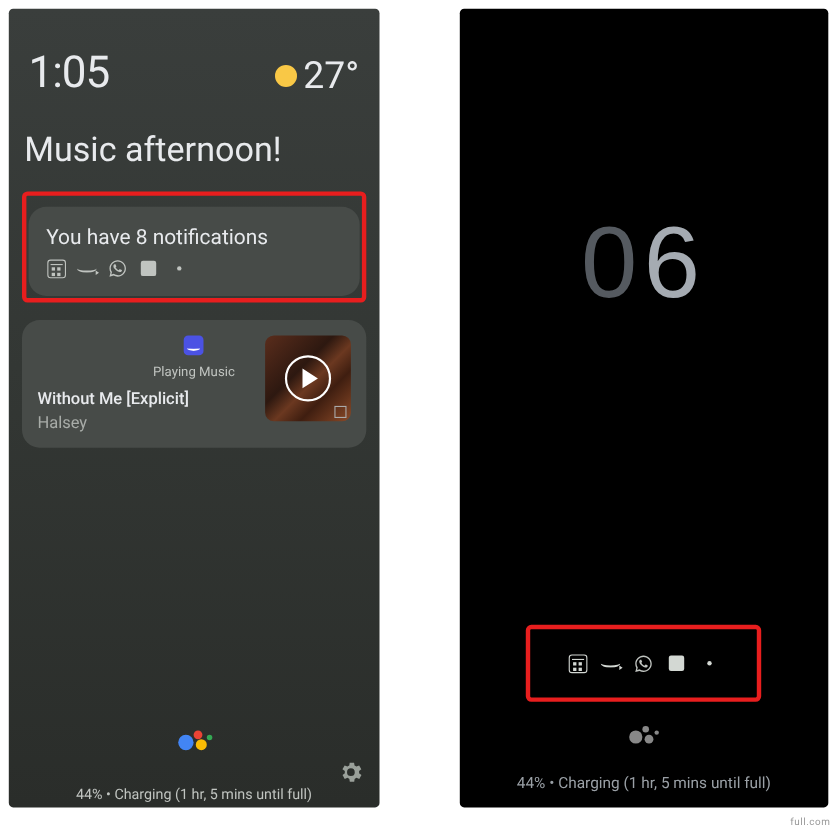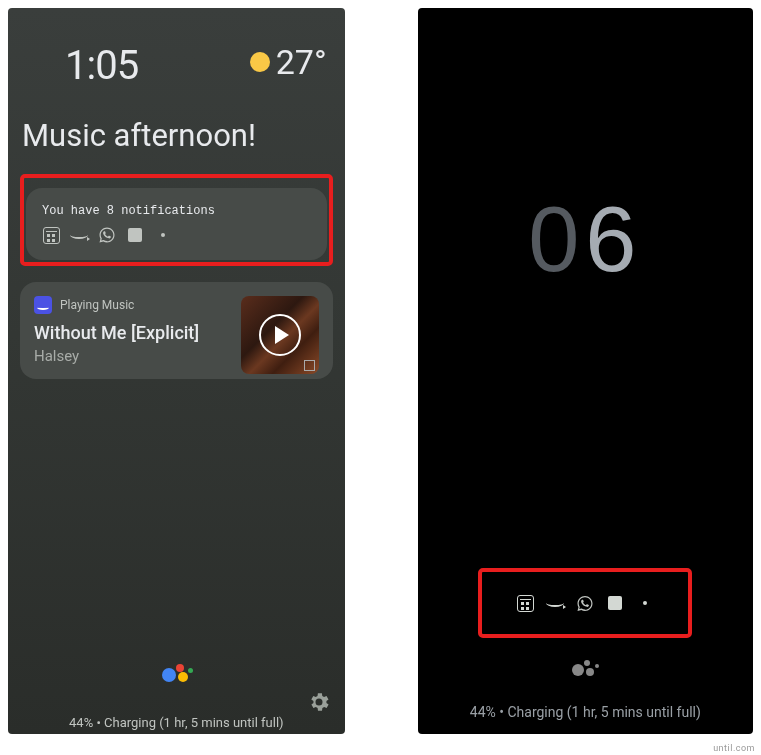--- a/index.html
+++ b/index.html
@@ -24,23 +24,22 @@
     }
     
     .phone-left {
       background: linear-gradient(180deg, #3a3e3c 0%, #333734 45%, #2a2d2a 100%);
       color: #e8eaed;
       padding: 12px;
     }
     .status-row {
       display: flex;
       justify-content: space-between;
-      align-items: flex-start;
+      align-items: flex-end;
       padding: 22px 6px 0 6px;
-      margin-left: 39px;
     }
     .clock {
       font-size: 40px;
       font-weight: 400;
       color: #e8eaed;
       letter-spacing: -1px;
     }
     .weather {
       display: flex;
       align-items: center;
@@ -67,24 +66,23 @@
       border-radius: 16px;
       padding: 16px 16px;
       margin-top: 8px;
     }
     .highlight-box {
       border: 4px solid #e81e1e;
       border-radius: 5px;
       padding: 2px;
     }
     .notif-title {
-      font-size: 12px;
+      font-size: 19px;
       color: #e8eaed;
       margin-bottom: 8px;
-      font-family: Liberation Mono, monospace;
     }
     .notif-icons {
       display: flex;
       align-items: center;
       gap: 10px;
     }
     .n-icon {
       width: 18px;
       height: 18px;
       display: flex;
@@ -146,20 +144,21 @@
       border-radius: 16px;
       padding: 14px 14px;
       margin-top: 16px;
       position: relative;
     }
     .music-header {
       display: flex;
       align-items: center;
       gap: 8px;
       margin-bottom: 8px;
+      flex-direction: column;
     }
     .amz-music-badge {
       width: 18px;
       height: 18px;
       background: #4b52e4;
       border-radius: 4px;
       position: relative;
     }
     .amz-music-badge::after {
       content: '';
@@ -167,21 +166,21 @@
       left: 3px; right: 3px; bottom: 4px;
       height: 3px;
       border-bottom: 2px solid #fff;
       border-radius: 0 0 50% 50%;
     }
     .music-label {
       font-size: 12px;
       color: #c0c4c0;
     }
     .song-title {
-      font-size: 18px;
+      font-size: 15px;
       font-weight: 500;
       color: #e8eaed;
       margin-bottom: 4px;
     }
     .song-artist {
       font-size: 15px;
       color: #a8aca8;
     }
     .album-art {
       position: absolute;
@@ -420,13 +419,13 @@
       <div class="b1"></div>
         <div class="b2"></div>
         <div class="b3"></div>
         <div class="b4"></div>
     </div>
     <div class="aod-charge">44% • Charging (1 hr, 5 mins until full)</div>
   </div>
 
 </div>
 
-<div class="watermark">until.com</div>
+<div class="watermark">full.com</div>
 
 </body></html>

